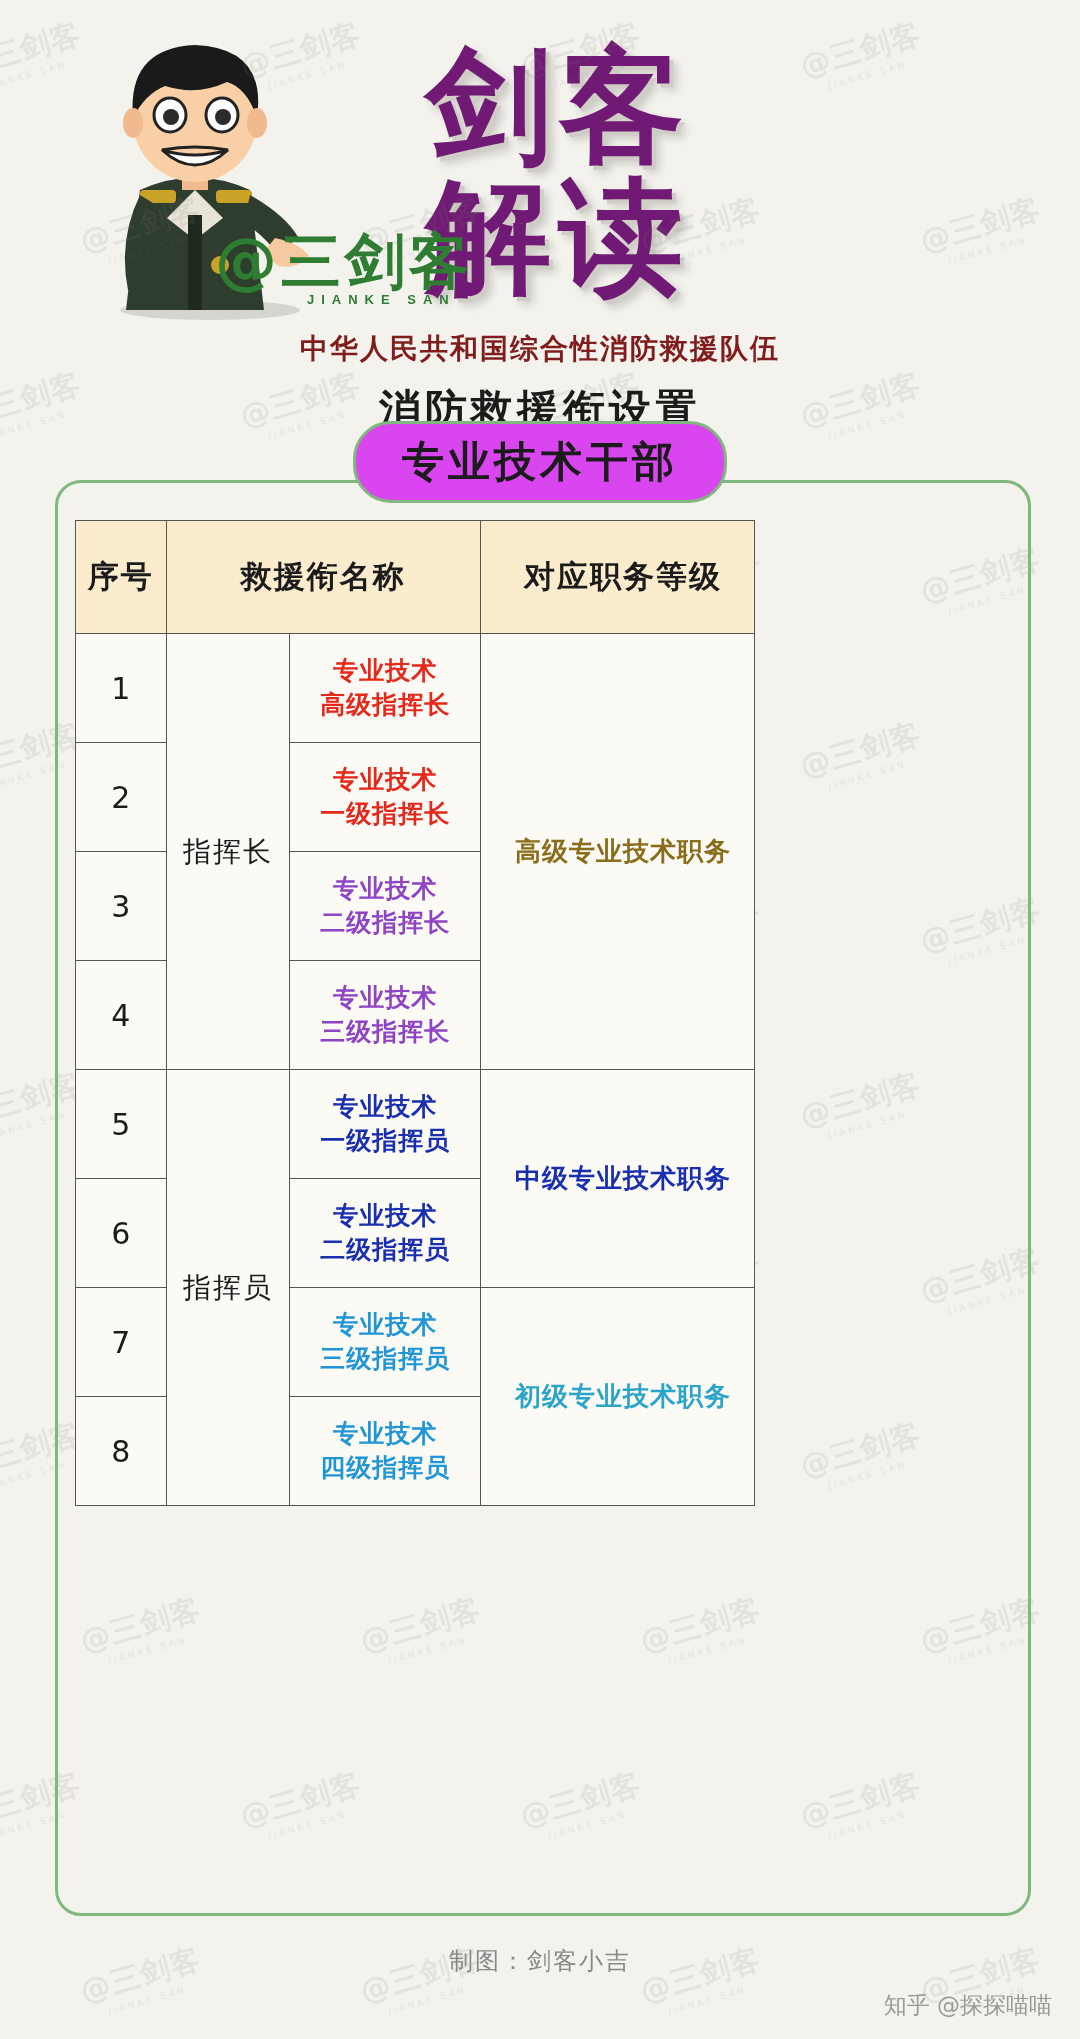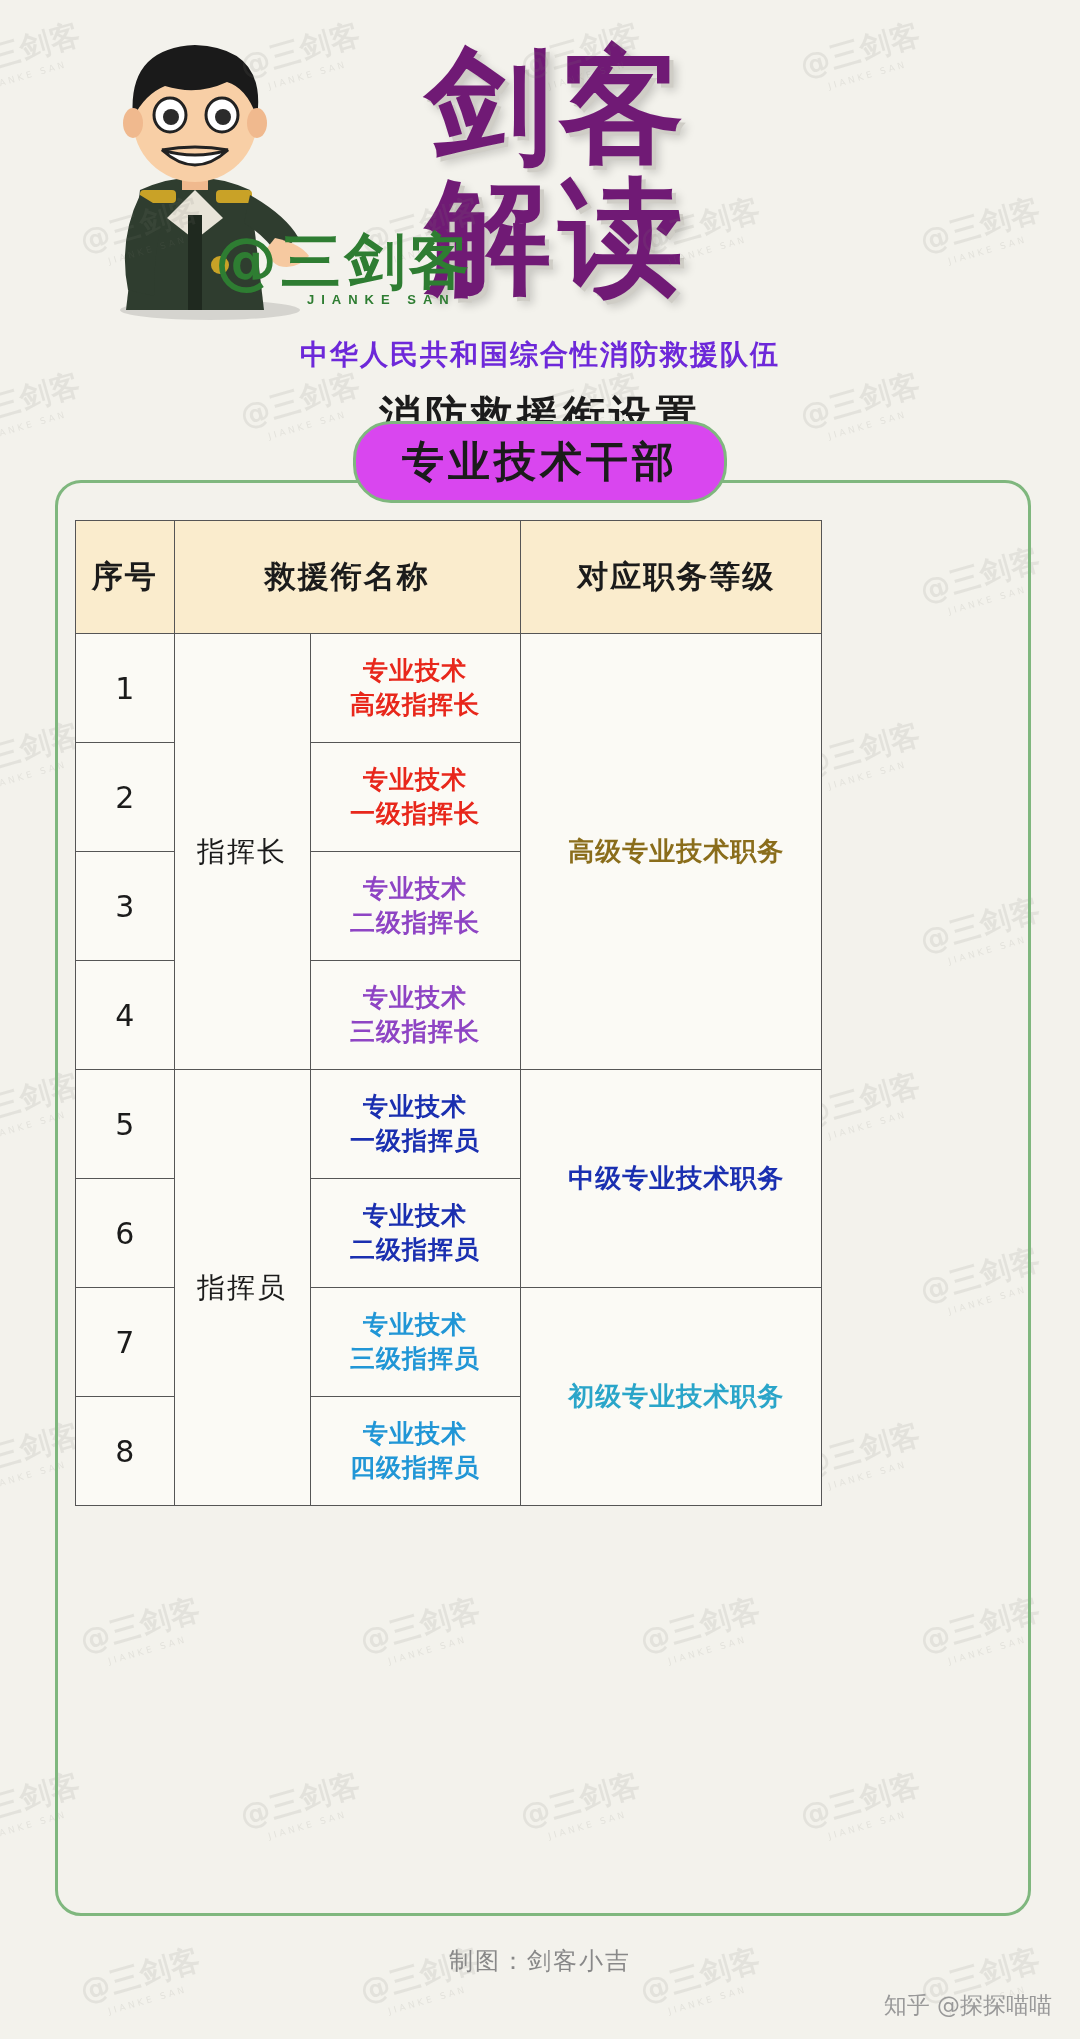--- a/index.html
+++ b/index.html
@@ -52,22 +52,22 @@
     font-size:60px;color:#2e7d32;font-weight:700;letter-spacing:4px;line-height:1;
     margin-left:4px;font-family:"DejaVu Sans",sans-serif;
   }
   .logo-en{
     position:absolute;left:92px;top:62px;
     font-size:13px;letter-spacing:7px;color:#2e7d32;font-weight:700;
   }
 
   
   .sub-red{
-    text-align:center;font-size:28px;font-weight:700;color:#6d28d9;
-    letter-spacing:2px;margin-top:6px;position:relative;z-index:6;
+    text-align:center;font-size:28px;font-weight:700;color:#7f1d1d;
+    letter-spacing:2px;position:relative;z-index:6;
     font-family:"DejaVu Sans",sans-serif;
   }
   .sub-black{
     text-align:center;font-size:42px;font-weight:700;color:#1b1b1b;
     letter-spacing:4px;margin-top:14px;position:relative;z-index:6;
     font-family:"DejaVu Sans",sans-serif;
   }
 
   
   .frame{
@@ -80,21 +80,21 @@
     background:#d946ef;border:3px solid #7fb77e;border-radius:38px;
     padding:10px 46px;z-index:7;
   }
   .pill span{
     font-size:42px;font-weight:700;color:#1b1b1b;letter-spacing:4px;
     font-family:"DejaVu Sans",sans-serif;
   }
 
   
   table.rank{
-    position:absolute;left:75px;top:520px;width:747px;
+    position:absolute;left:75px;top:520px;width:680px;
     border-collapse:collapse;z-index:7;background:transparent;
   }
   table.rank td,table.rank th{
     border:1px solid #555;
     text-align:center;vertical-align:middle;
     font-family:"DejaVu Sans",sans-serif;
   }
   .hdr td{
     background:#faeccd;height:110px;font-size:31px;font-weight:700;color:#1b1b1b;
     letter-spacing:2px;

